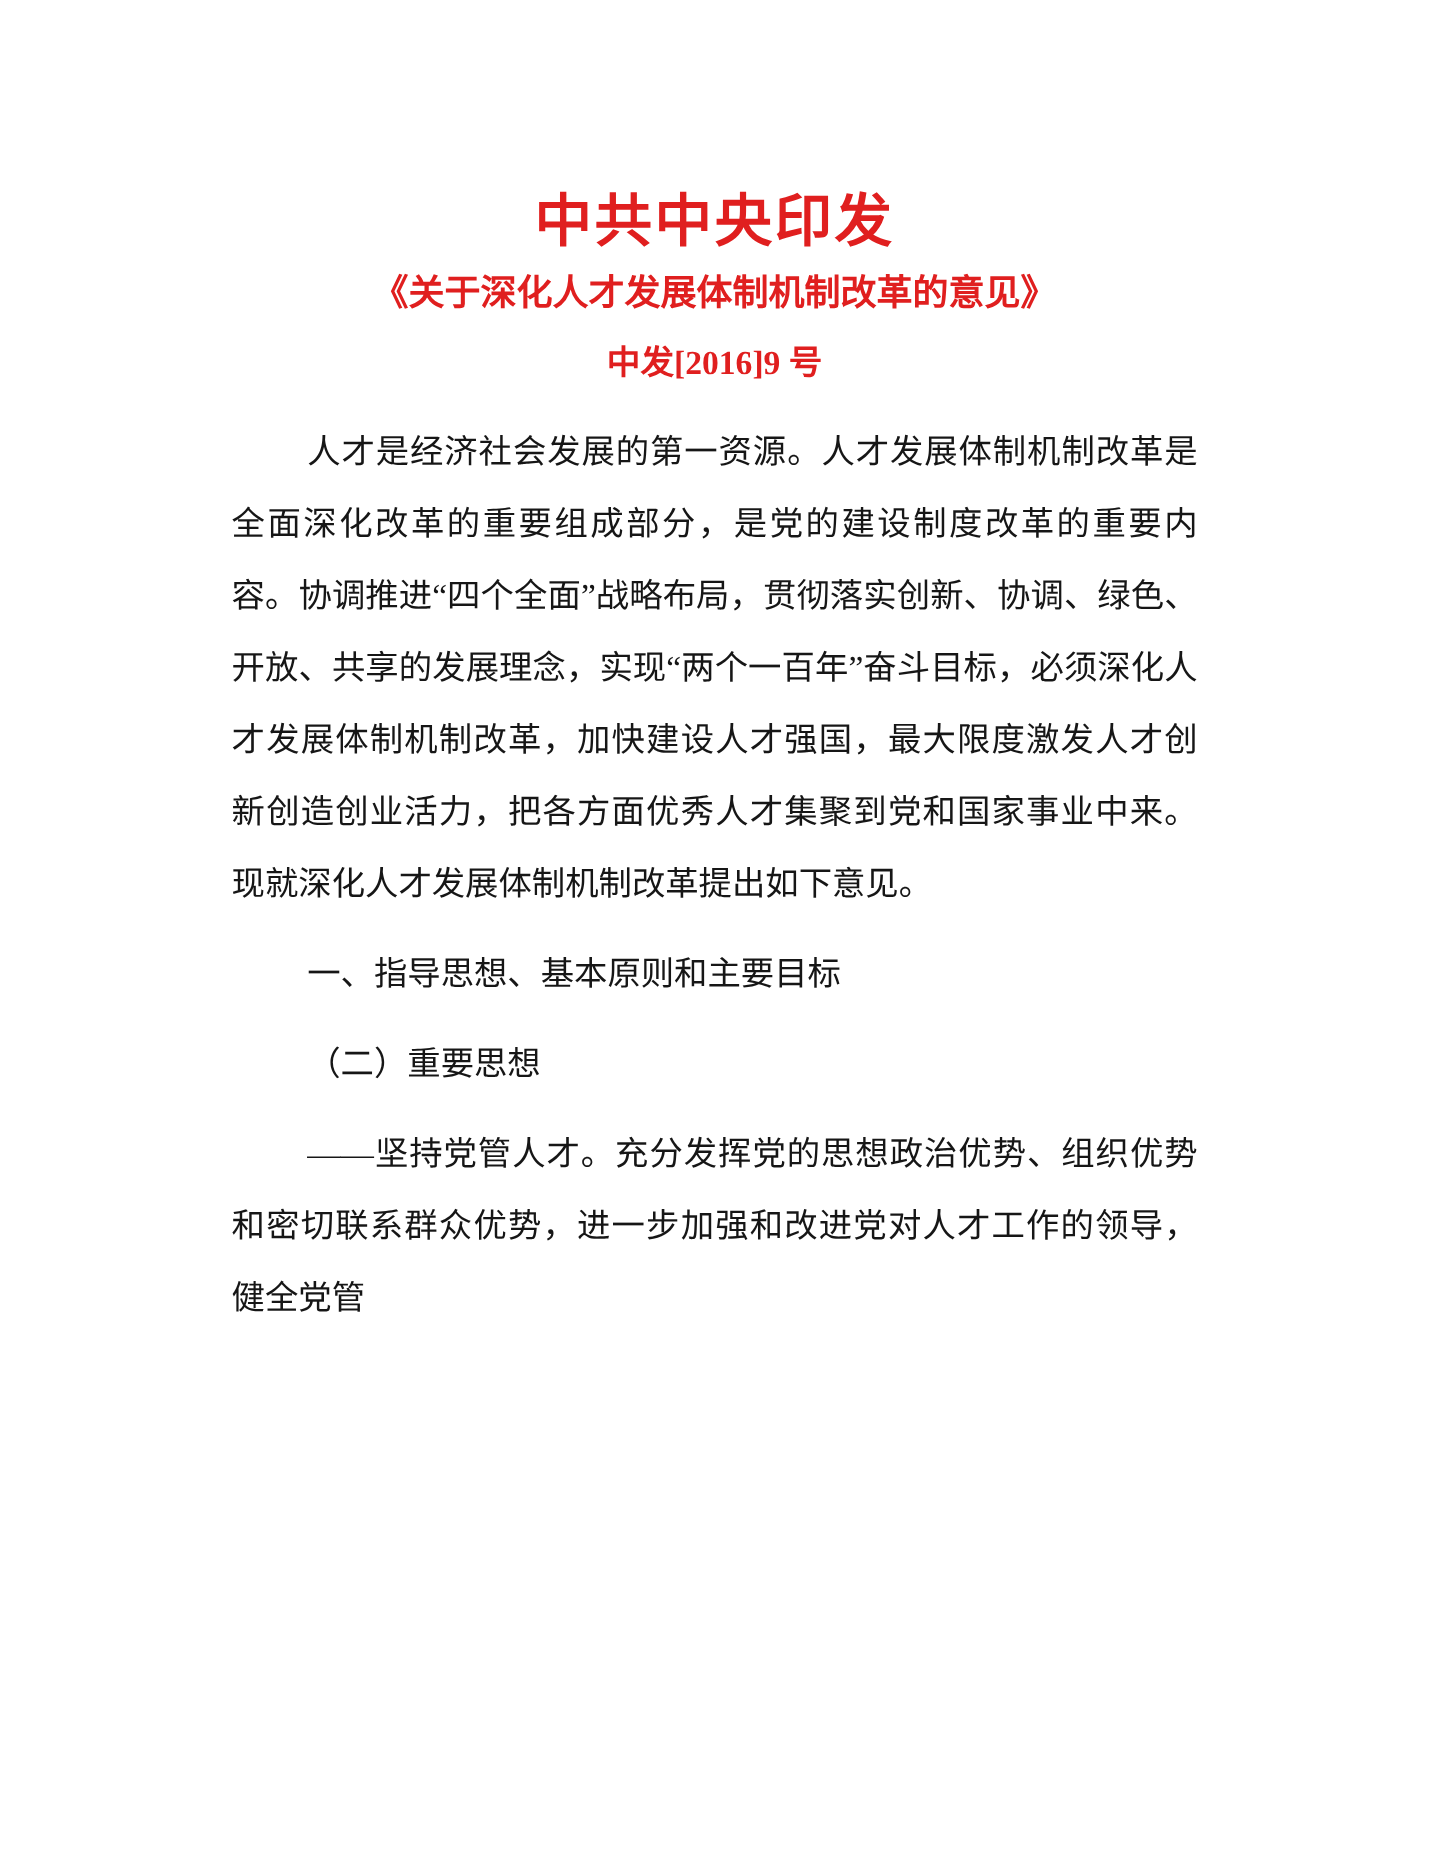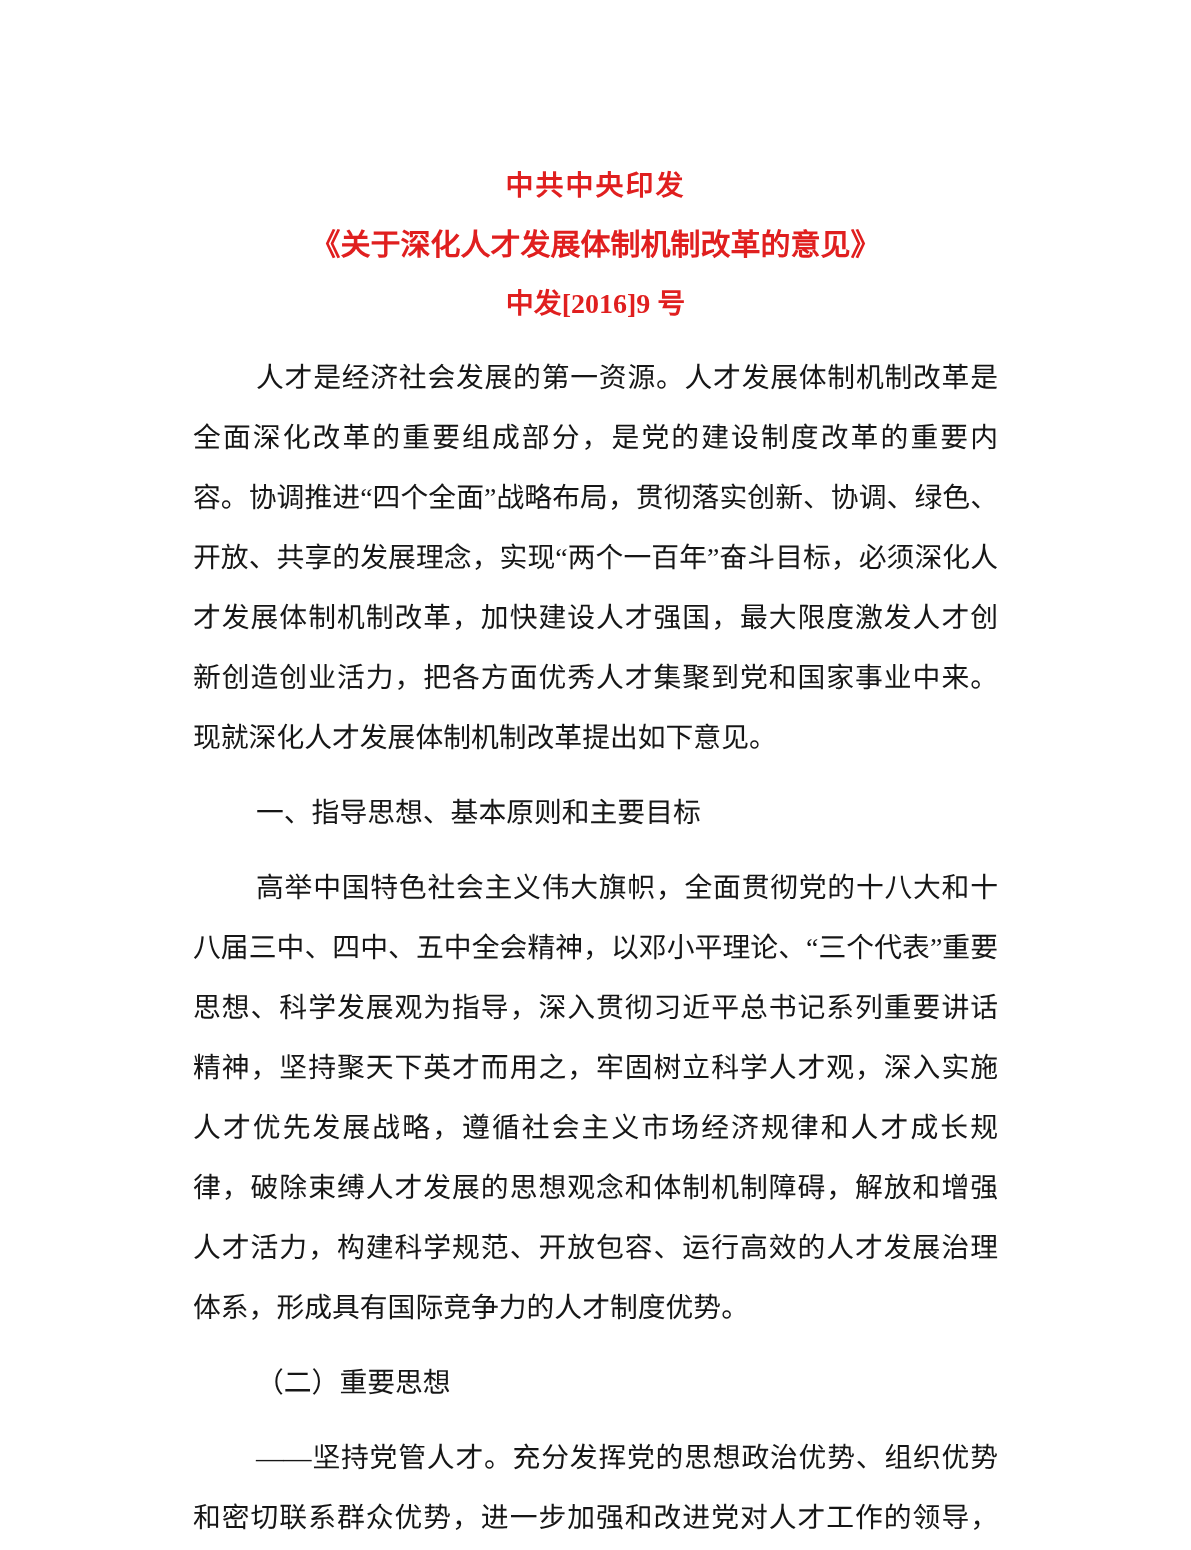--- a/index.html
+++ b/index.html
@@ -16,21 +16,21 @@
     overflow: hidden;
     font-family: "Liberation Serif", "DejaVu Serif", serif;
   }
   .doc-header {
     padding-top: 156px;
     text-align: center;
     color: #e01f1f;
     font-weight: bold;
   }
   .title-issuer {
-    font-size: 28px;
+    font-size: 48px;
     line-height: 59px;
     letter-spacing: 2px;
   }
   .title-main {
     font-size: 30px;
     line-height: 59px;
   }
   .title-number {
     font-size: 28px;
     line-height: 59px;
@@ -56,18 +56,17 @@
 
   <header class="doc-header">
     <div class="title-issuer">中共中央印发</div>
     <div class="title-main">《关于深化人才发展体制机制改革的意见》</div>
     <div class="title-number">中发[2016]9 号</div>
   </header>
 
   <main class="doc-body">
     <p>人才是经济社会发展的第一资源。人才发展体制机制改革是全面深化改革的重要组成部分，是党的建设制度改革的重要内容。协调推进“四个全面”战略布局，贯彻落实创新、协调、绿色、开放、共享的发展理念，实现“两个一百年”奋斗目标，必须深化人才发展体制机制改革，加快建设人才强国，最大限度激发人才创新创造创业活力，把各方面优秀人才集聚到党和国家事业中来。现就深化人才发展体制机制改革提出如下意见。</p>
     <p>一、指导思想、基本原则和主要目标</p>
-    <p>高举中国特色社会主义伟大旗帜，全面贯彻党的十八大和十八届三中、四中、五中全会精神，以邓小平理论、“三个代表”重要思想、科学发展观为指导，深入贯彻习近平总书记系列重要讲话精神，坚持聚天下英才而用之，牢固树立科学人才观，深入实施人才优先发展战略，遵循社会主义市场经济规律和人才成长规律，破除束缚人才发展的思想观念和体制机制障碍，解放和增强人才活力，构建科学规范、开放包容、运行高效的人才发展治理体系，形成具有国际竞争力的人才制度优势。</p>
     <p>（二）重要思想</p>
     <p>——坚持党管人才。充分发挥党的思想政治优势、组织优势和密切联系群众优势，进一步加强和改进党对人才工作的领导，健全党管</p>
   </main>
 
 </div>
 
 </body></html>

